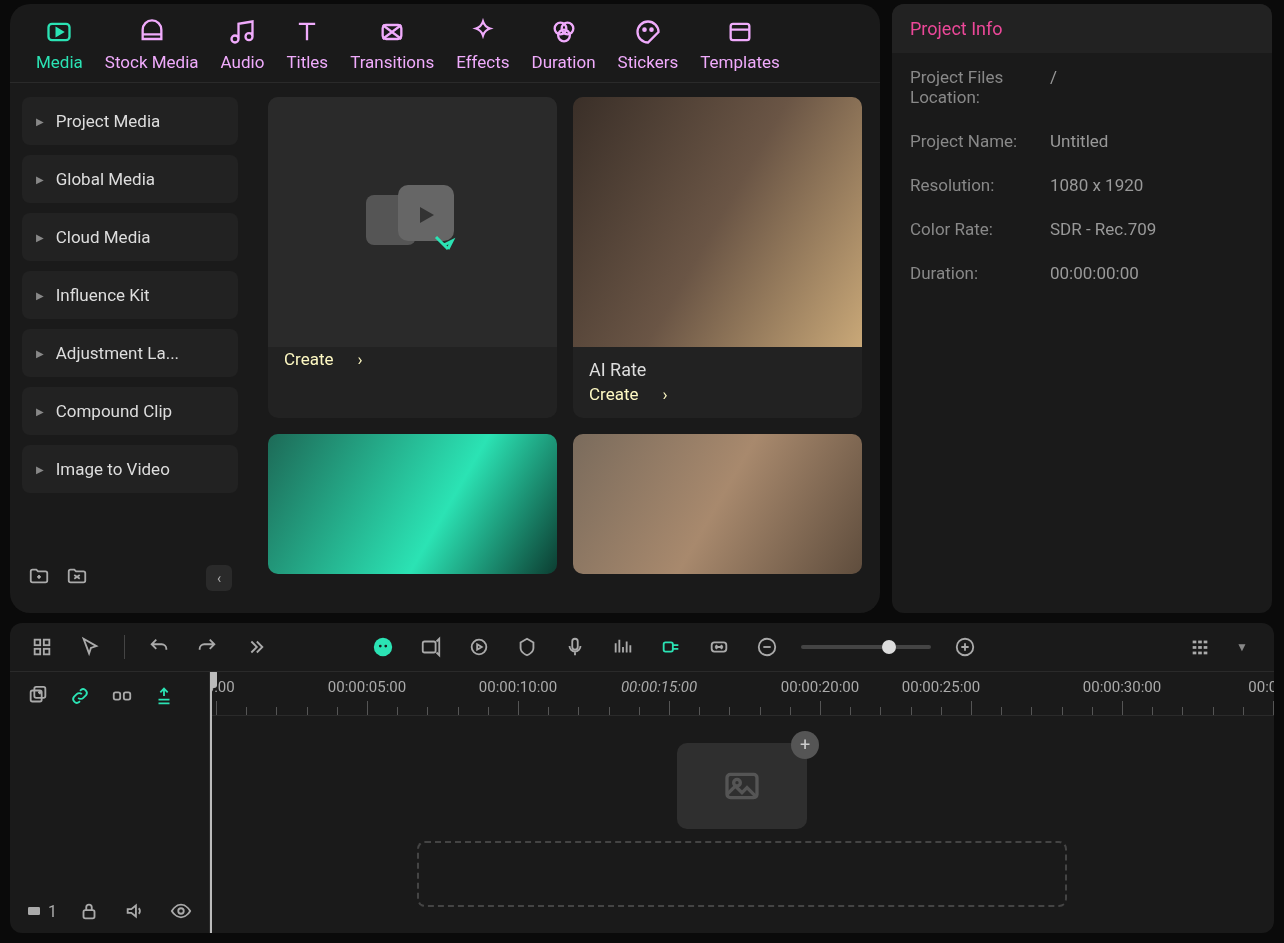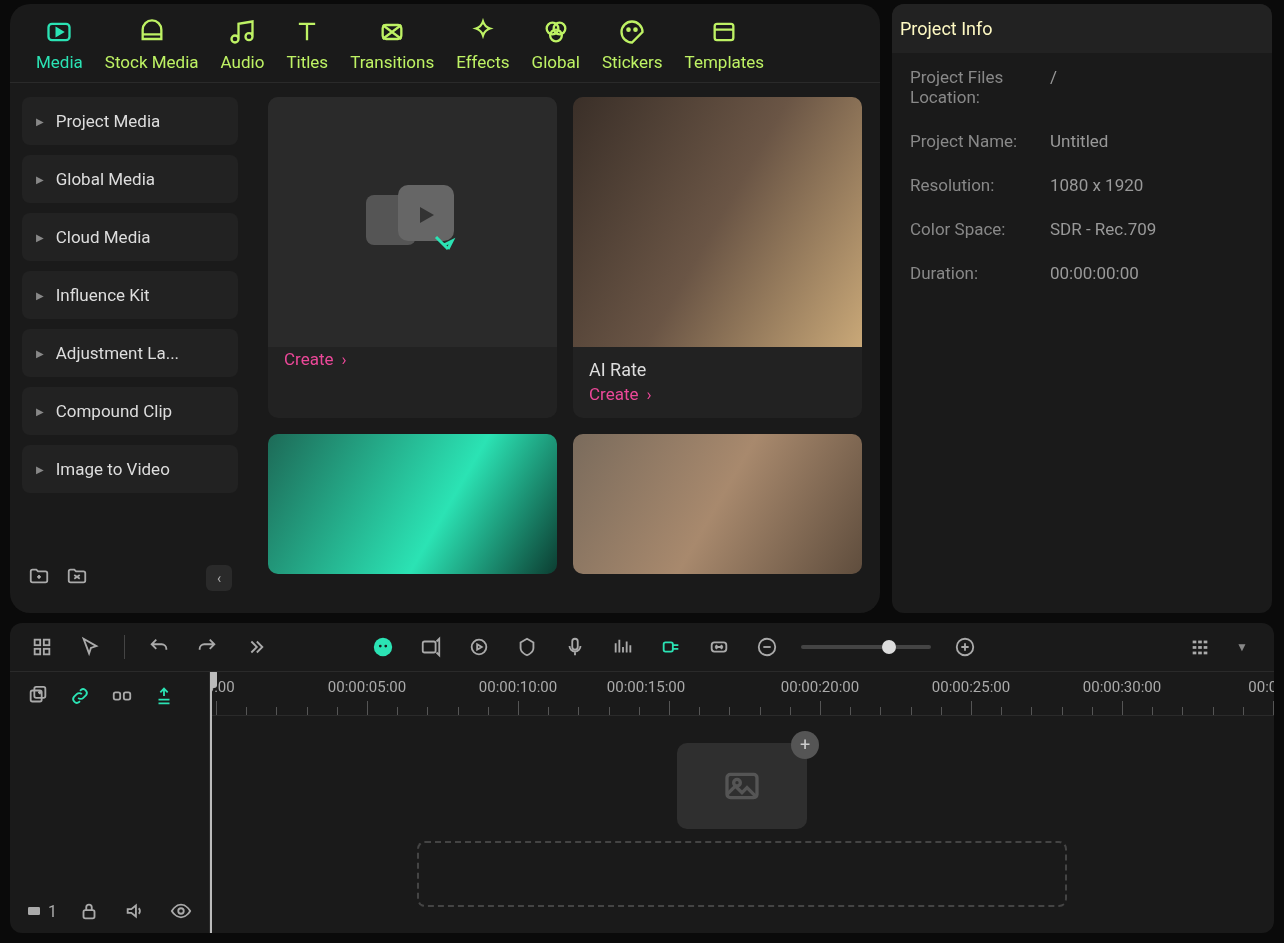--- a/index.html
+++ b/index.html
@@ -6,49 +6,49 @@
 body { background:#0a0a0a; color:#ddd; width:1284px; height:943px; overflow:hidden; }
 .app { display:flex; flex-direction:column; height:943px; }
 
 
 .top { display:flex; gap:12px; padding:4px 10px 0 10px; flex:1; min-height:0; }
 .left-panel { width:870px; background:#1a1a1a; border-radius:20px; display:flex; flex-direction:column; overflow:hidden; }
 .right-panel { width:380px; background:#1a1a1a; border-radius:12px; display:flex; flex-direction:column; }
 
 
 .tabs { display:flex; gap:22px; padding:14px 26px 10px 26px; border-bottom:1px solid #2a2a2a; }
-.tab { display:flex; flex-direction:column; align-items:center; gap:6px; cursor:pointer; color:#bef264; }
+.tab { display:flex; flex-direction:column; align-items:center; gap:6px; cursor:pointer; color:#f0abfc; }
 .tab.active { color:#2be3b4; }
 .tab-icon { width:28px; height:28px; display:flex; align-items:center; justify-content:center; }
 .tab-label { font-size:17px; }
 .tab-icon svg { width:28px; height:28px; }
 
 
 .main-row { display:flex; flex:1; min-height:0; }
 .sidebar { width:240px; padding:14px 12px; display:flex; flex-direction:column; gap:10px; position:relative; }
 .sidebar-item { display:flex; align-items:center; gap:12px; padding:14px 14px; background:#222; border-radius:8px; cursor:pointer; font-size:17px; color:#ddd; }
 .sidebar-item .tri { font-size:10px; color:#888; }
 .sidebar-footer { margin-top:auto; display:flex; align-items:center; gap:16px; padding:8px 6px; }
 .sidebar-footer .chevron { margin-left:auto; width:26px; height:26px; background:#2a2a2a; border-radius:6px; display:flex; align-items:center; justify-content:center; font-size:14px; color:#aaa; cursor:pointer; }
 
 .content { flex:1; padding:14px 18px; overflow-y:auto; position:relative; }
 .content::-webkit-scrollbar { width:8px; }
 .content::-webkit-scrollbar-thumb { background:#444; border-radius:4px; }
 .cards { display:grid; grid-template-columns:repeat(2,1fr); gap:16px; }
 .card { background:#222; border-radius:10px; overflow:hidden; display:flex; flex-direction:column; }
 .card-thumb { height:250px; background:#2a2a2a; display:flex; align-items:center; justify-content:center; position:relative; }
 .card-title { padding:12px 16px 2px 16px; font-size:18px; }
-.card-action { padding:2px 16px 14px 16px; font-size:17px; color:#ec4899; display:flex; align-items:center; gap:8px; cursor:pointer; }
+.card-action { padding:2px 16px 14px 16px; font-size:17px; color:#fef9c3; display:flex; align-items:center; gap:24px; cursor:pointer; }
 .card.half { height:140px; }
 .thumb-kiss { background:linear-gradient(120deg,#3a2f28 0%,#6a5545 50%,#c9a878 100%); }
 .thumb-thumb3 { background:linear-gradient(120deg,#1d6a57 0%,#2be3b4 60%,#0c3d31 100%); }
 .thumb-thumb4 { background:linear-gradient(120deg,#7a6b5c 0%,#a8896d 50%,#5f4d3d 100%); }
 
 
-.panel-header { background:#222; padding:14px 8px; font-size:18px; color:#fef9c3; border-top-left-radius:12px; border-top-right-radius:12px; }
+.panel-header { background:#222; padding:14px 18px; font-size:18px; color:#ec4899; border-top-left-radius:12px; border-top-right-radius:12px; }
 .info-body { padding:14px 18px; display:flex; flex-direction:column; gap:24px; }
 .info-row { display:flex; gap:20px; font-size:17px; color:#888; }
 .info-label { width:120px; }
 .info-value { color:#999; }
 
 
 .timeline { background:#1a1a1a; margin:10px; border-radius:12px; display:flex; flex-direction:column; height:310px; }
 .tl-toolbar { display:flex; align-items:center; gap:20px; padding:10px 18px; border-bottom:1px solid #2a2a2a; }
 .tl-btn { width:28px; height:28px; display:flex; align-items:center; justify-content:center; cursor:pointer; color:#aaa; }
 .tl-btn.active { color:#2be3b4; }
@@ -143,21 +143,21 @@
           <span class="tab-label">Effects</span>
         </div>
         <div class="tab">
           <span class="tab-icon">
               <svg viewBox="0 0 24 24" fill="none" stroke="currentColor" stroke-width="2">
                 <circle cx="9" cy="9" r="5"></circle>
                 <circle cx="15" cy="9" r="5"></circle>
                 <circle cx="12" cy="15" r="5"></circle>
               </svg>
             </span>
-          <span class="tab-label">Global</span>
+          <span class="tab-label">Duration</span>
         </div>
         <div class="tab">
           <span class="tab-icon">
               <svg viewBox="0 0 24 24" fill="none" stroke="currentColor" stroke-width="2">
                 <path d="M12 3a9 9 0 019 9l-9 9a9 9 0 010-18z"></path>
                 <circle cx="9" cy="10" r="1" fill="currentColor"></circle>
                 <circle cx="15" cy="10" r="1" fill="currentColor"></circle>
               </svg>
             </span>
           <span class="tab-label">Stickers</span>
@@ -260,21 +260,21 @@
           </div>
         <div class="info-row">
             <span class="info-label">Project Name:</span>
             <span class="info-value">Untitled</span>
           </div>
         <div class="info-row">
             <span class="info-label">Resolution:</span>
             <span class="info-value">1080 x 1920</span>
           </div>
         <div class="info-row">
-            <span class="info-label">Color Space:</span>
+            <span class="info-label">Color Rate:</span>
             <span class="info-value">SDR - Rec.709</span>
           </div>
         <div class="info-row">
             <span class="info-label">Duration:</span>
             <span class="info-value">00:00:00:00</span>
           </div>
       </div>
     </div>
   </div>
 
@@ -460,33 +460,33 @@
             <div class="tick" style="left: 187.2px;"></div>
             <div class="tick" style="left: 217.4px;"></div>
             <div class="tick" style="left: 247.6px;"></div>
             <div class="tick" style="left: 277.8px;"></div>
             <div class="ruler-label" style="left: 308px;">00:00:10:00</div>
             <div class="tick major" style="left: 308px;"></div>
             <div class="tick" style="left: 338.2px;"></div>
             <div class="tick" style="left: 368.4px;"></div>
             <div class="tick" style="left: 398.6px;"></div>
             <div class="tick" style="left: 428.8px;"></div>
-            <div class="ruler-label" style="left: 436px;">00:00:15:00</div>
+            <div class="ruler-label" style="left: 449px; font-style: italic;">00:00:15:00</div>
             <div class="tick major" style="left: 459px;"></div>
             <div class="tick" style="left: 489.2px;"></div>
             <div class="tick" style="left: 519.4px;"></div>
             <div class="tick" style="left: 549.6px;"></div>
             <div class="tick" style="left: 579.8px;"></div>
             <div class="ruler-label" style="left: 610px;">00:00:20:00</div>
             <div class="tick major" style="left: 610px;"></div>
             <div class="tick" style="left: 640.2px;"></div>
             <div class="tick" style="left: 670.4px;"></div>
             <div class="tick" style="left: 700.6px;"></div>
             <div class="tick" style="left: 730.8px;"></div>
-            <div class="ruler-label" style="left: 761px;">00:00:25:00</div>
+            <div class="ruler-label" style="left: 731px;">00:00:25:00</div>
             <div class="tick major" style="left: 761px;"></div>
             <div class="tick" style="left: 791.2px;"></div>
             <div class="tick" style="left: 821.4px;"></div>
             <div class="tick" style="left: 851.6px;"></div>
             <div class="tick" style="left: 881.8px;"></div>
             <div class="ruler-label" style="left: 912px;">00:00:30:00</div>
             <div class="tick major" style="left: 912px;"></div>
             <div class="tick" style="left: 942.2px;"></div>
             <div class="tick" style="left: 972.4px;"></div>
             <div class="tick" style="left: 1002.6px;"></div>

